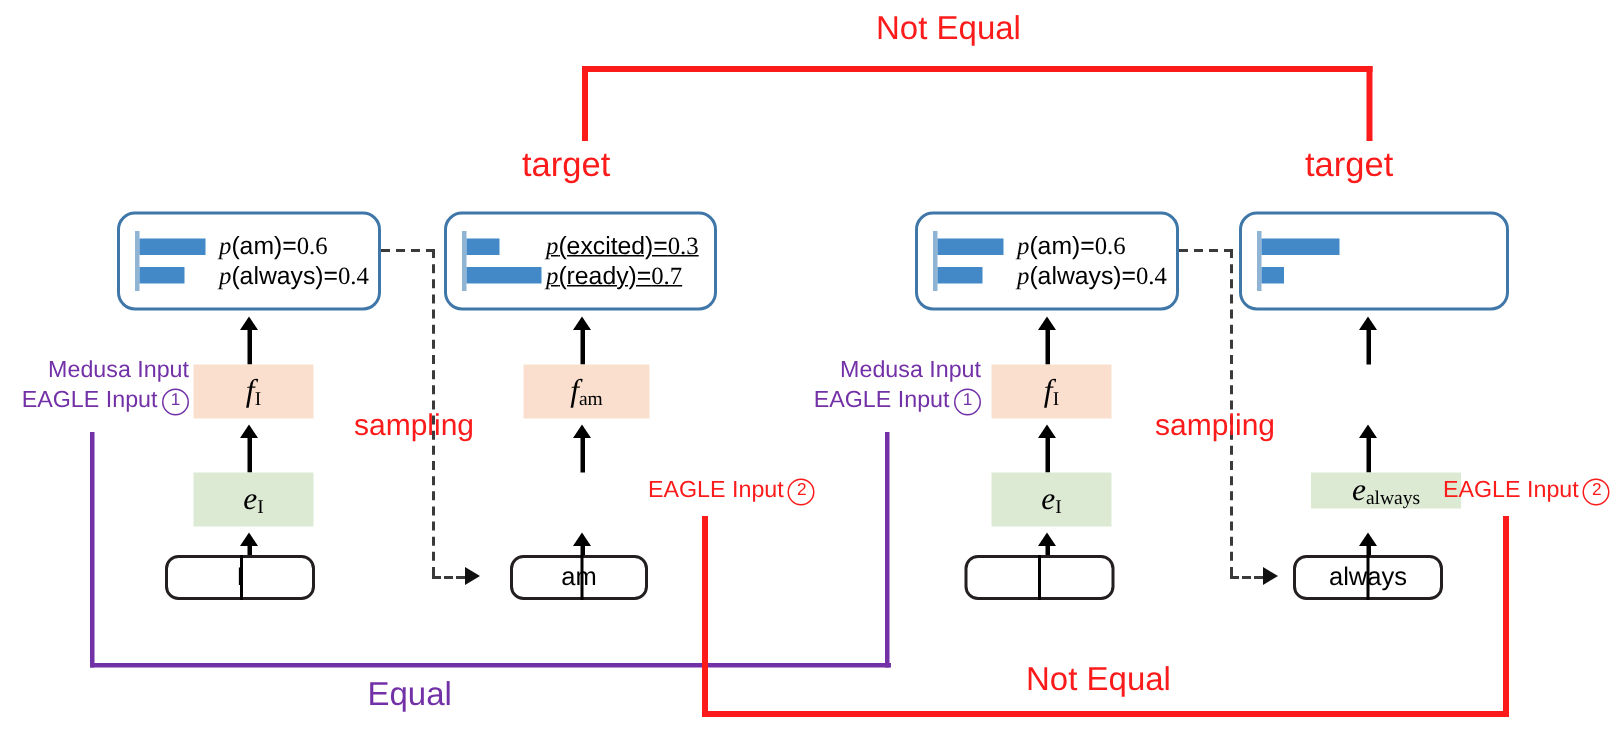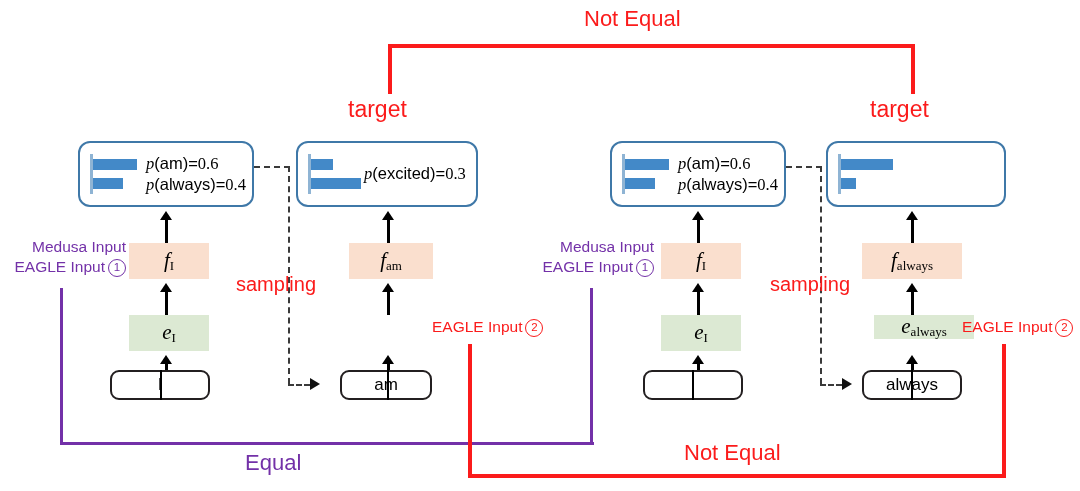--- a/index.html
+++ b/index.html
@@ -140,29 +140,32 @@
 
   <div class="lbl purple inlbl" style="left:6px;top:237px;text-align:right;width:120px;">
     <div>Medusa Input</div>
     <div>
       <span>EAGLE  Input</span><span class="circnum">1</span>
     </div>
   </div>
 
   <div class="pseg" style="left:60px;top:288px;width:3.4px;height:157px;"></div>
 
-  <div class="probbox" style="left:296px;top:141px;width:182px;height:66px;">
+  <div class="probbox" style="left:296px;top:141px;width:182px;height:66px;text-decoration:underline;">
     <div class="bars">
       <div class="axis"></div>
       <div class="bar b1" style="width:22px;"></div>
       <div class="bar b2" style="width:50px;"></div>
     </div>
     <div class="plines">
       <div class="pline">
         <i>p</i><span class="fn">(excited)=</span><span>0.3</span>
+      </div>
+      <div class="pline">
+        <i>p</i><span class="fn">(ready)=</span><span>0.7</span>
       </div>
     </div>
   </div>
 
   <div class="uparrow" style="left:382px;top:211px;height:32px;">
     <div class="head"></div>
       <div class="shaft" style="height:26px;"></div>
   </div>
 
   <div class="blk f" style="left:349px;top:243px;width:84px;height:36px;">
@@ -252,23 +255,20 @@
       <div class="bar b1" style="width:52px;"></div>
       <div class="bar b2" style="width:15px;"></div>
     </div>
   </div>
 
   <div class="uparrow" style="left:906px;top:211px;height:32px;">
     <div class="head"></div>
       <div class="shaft" style="height:26px;"></div>
   </div>
 
-  <div class="blk f" style="left:862px;top:243px;width:100px;height:36px;">
-    <span class="sym"><span>f</span><span class="sub rom">always</span></span>
-  </div>
 
   <div class="uparrow" style="left:906px;top:283px;height:32px;">
     <div class="head"></div>
       <div class="shaft" style="height:26px;"></div>
   </div>
 
   <div class="blk e" style="left:834px;top:315px;width:100px;height:24px;margin-left:40px;">
     <span class="sym"><span>e</span><span class="sub rom">always</span></span>
   </div>
 

